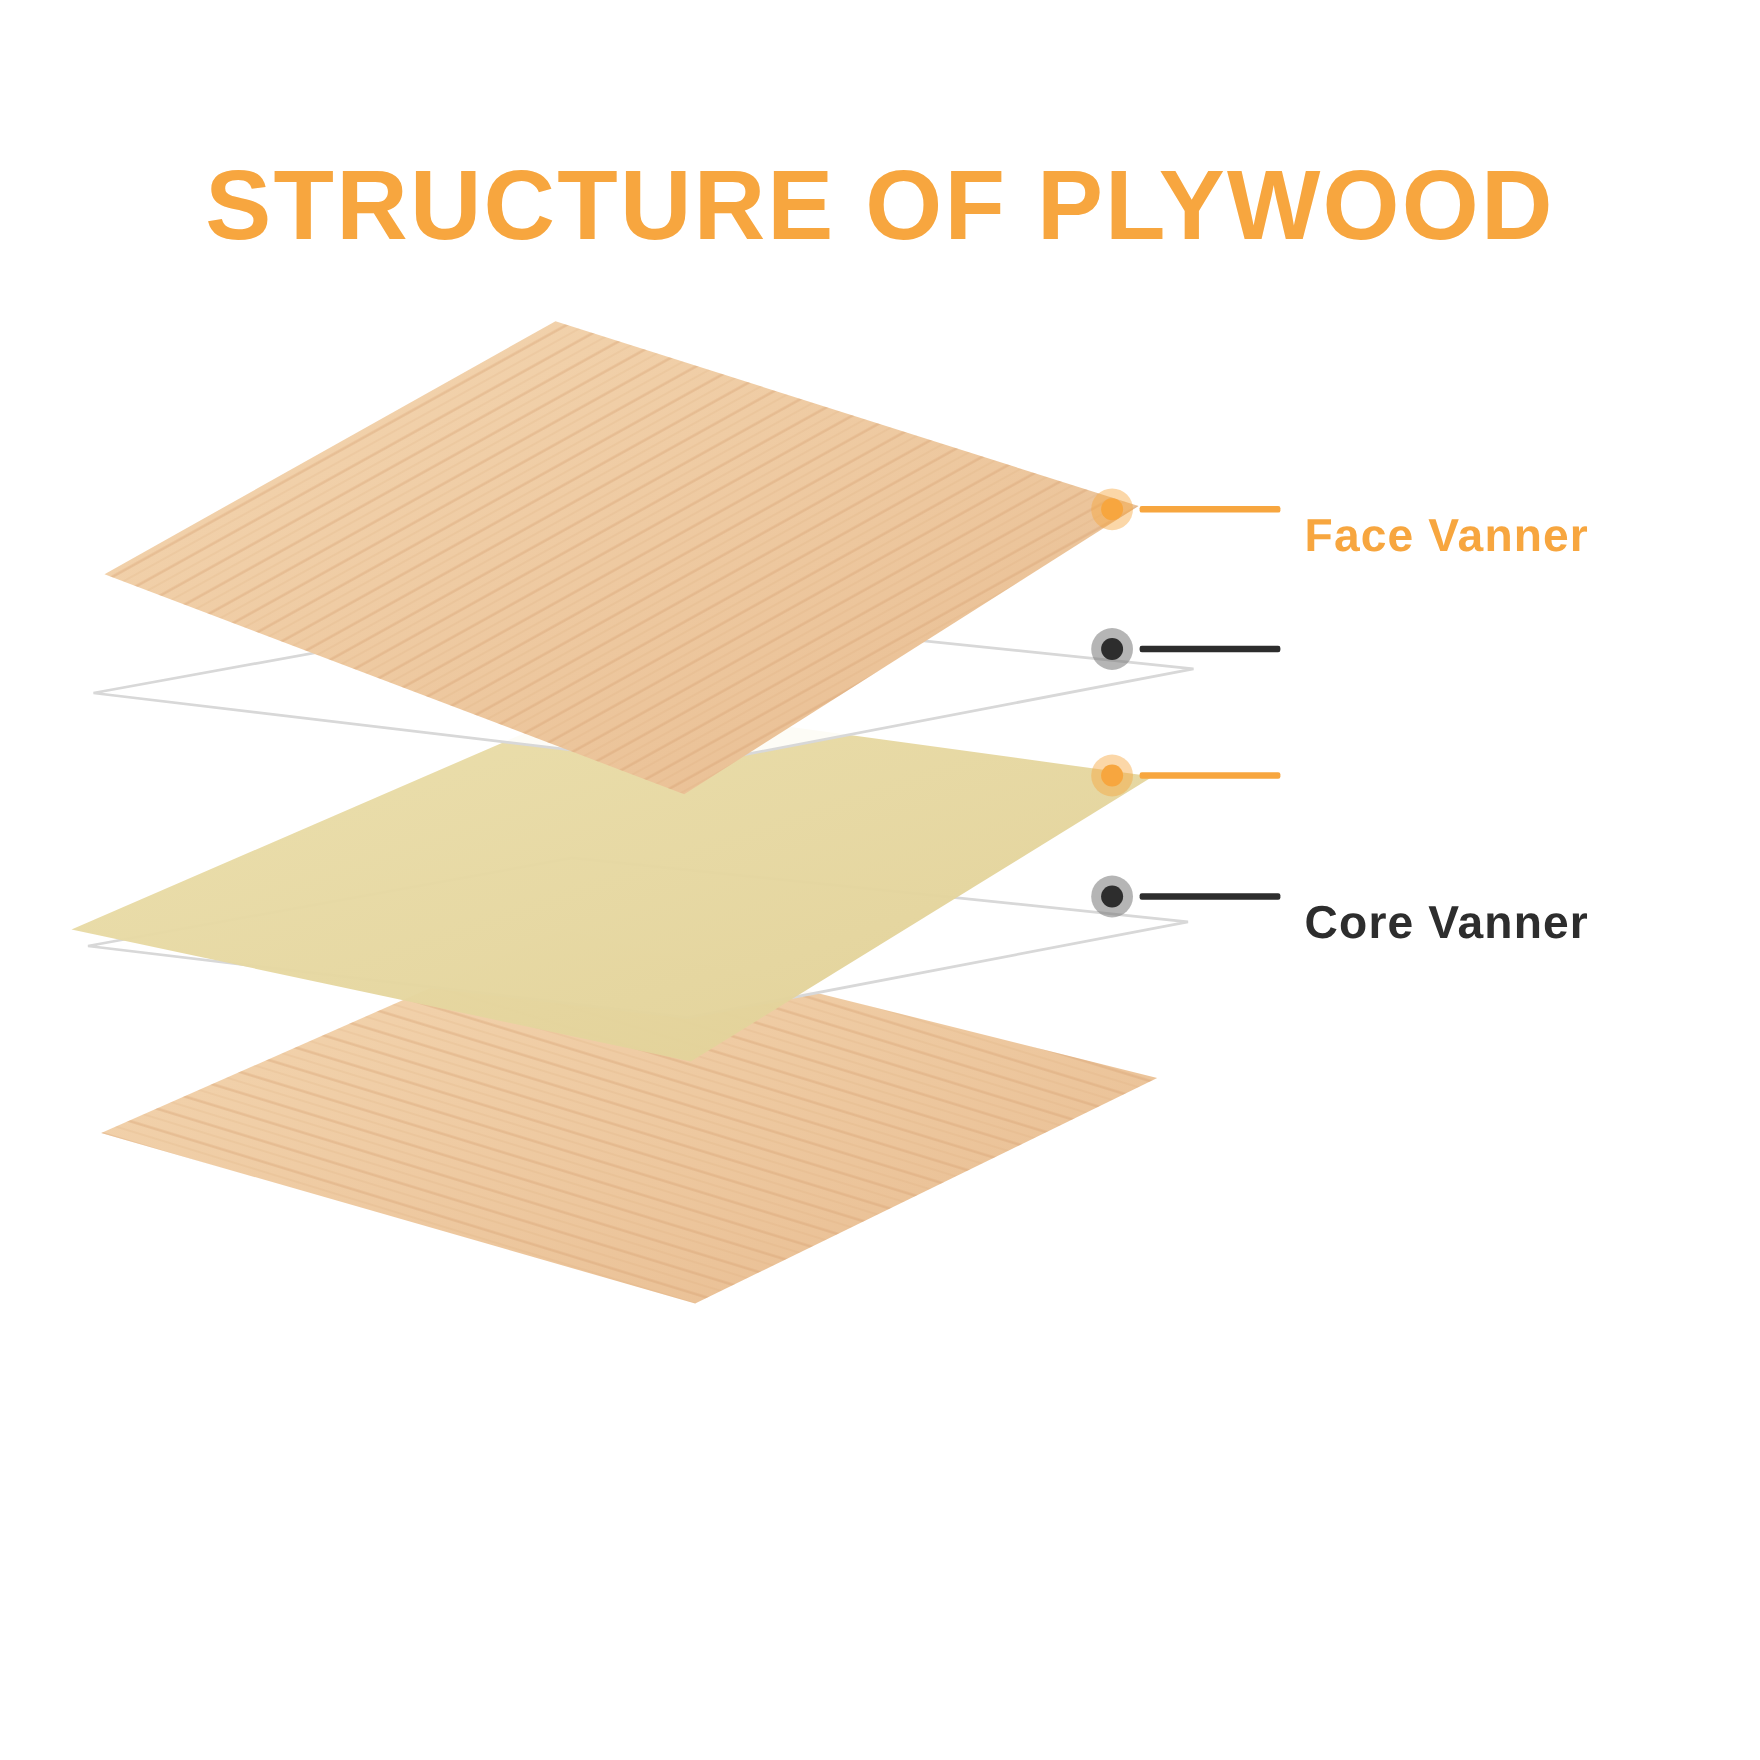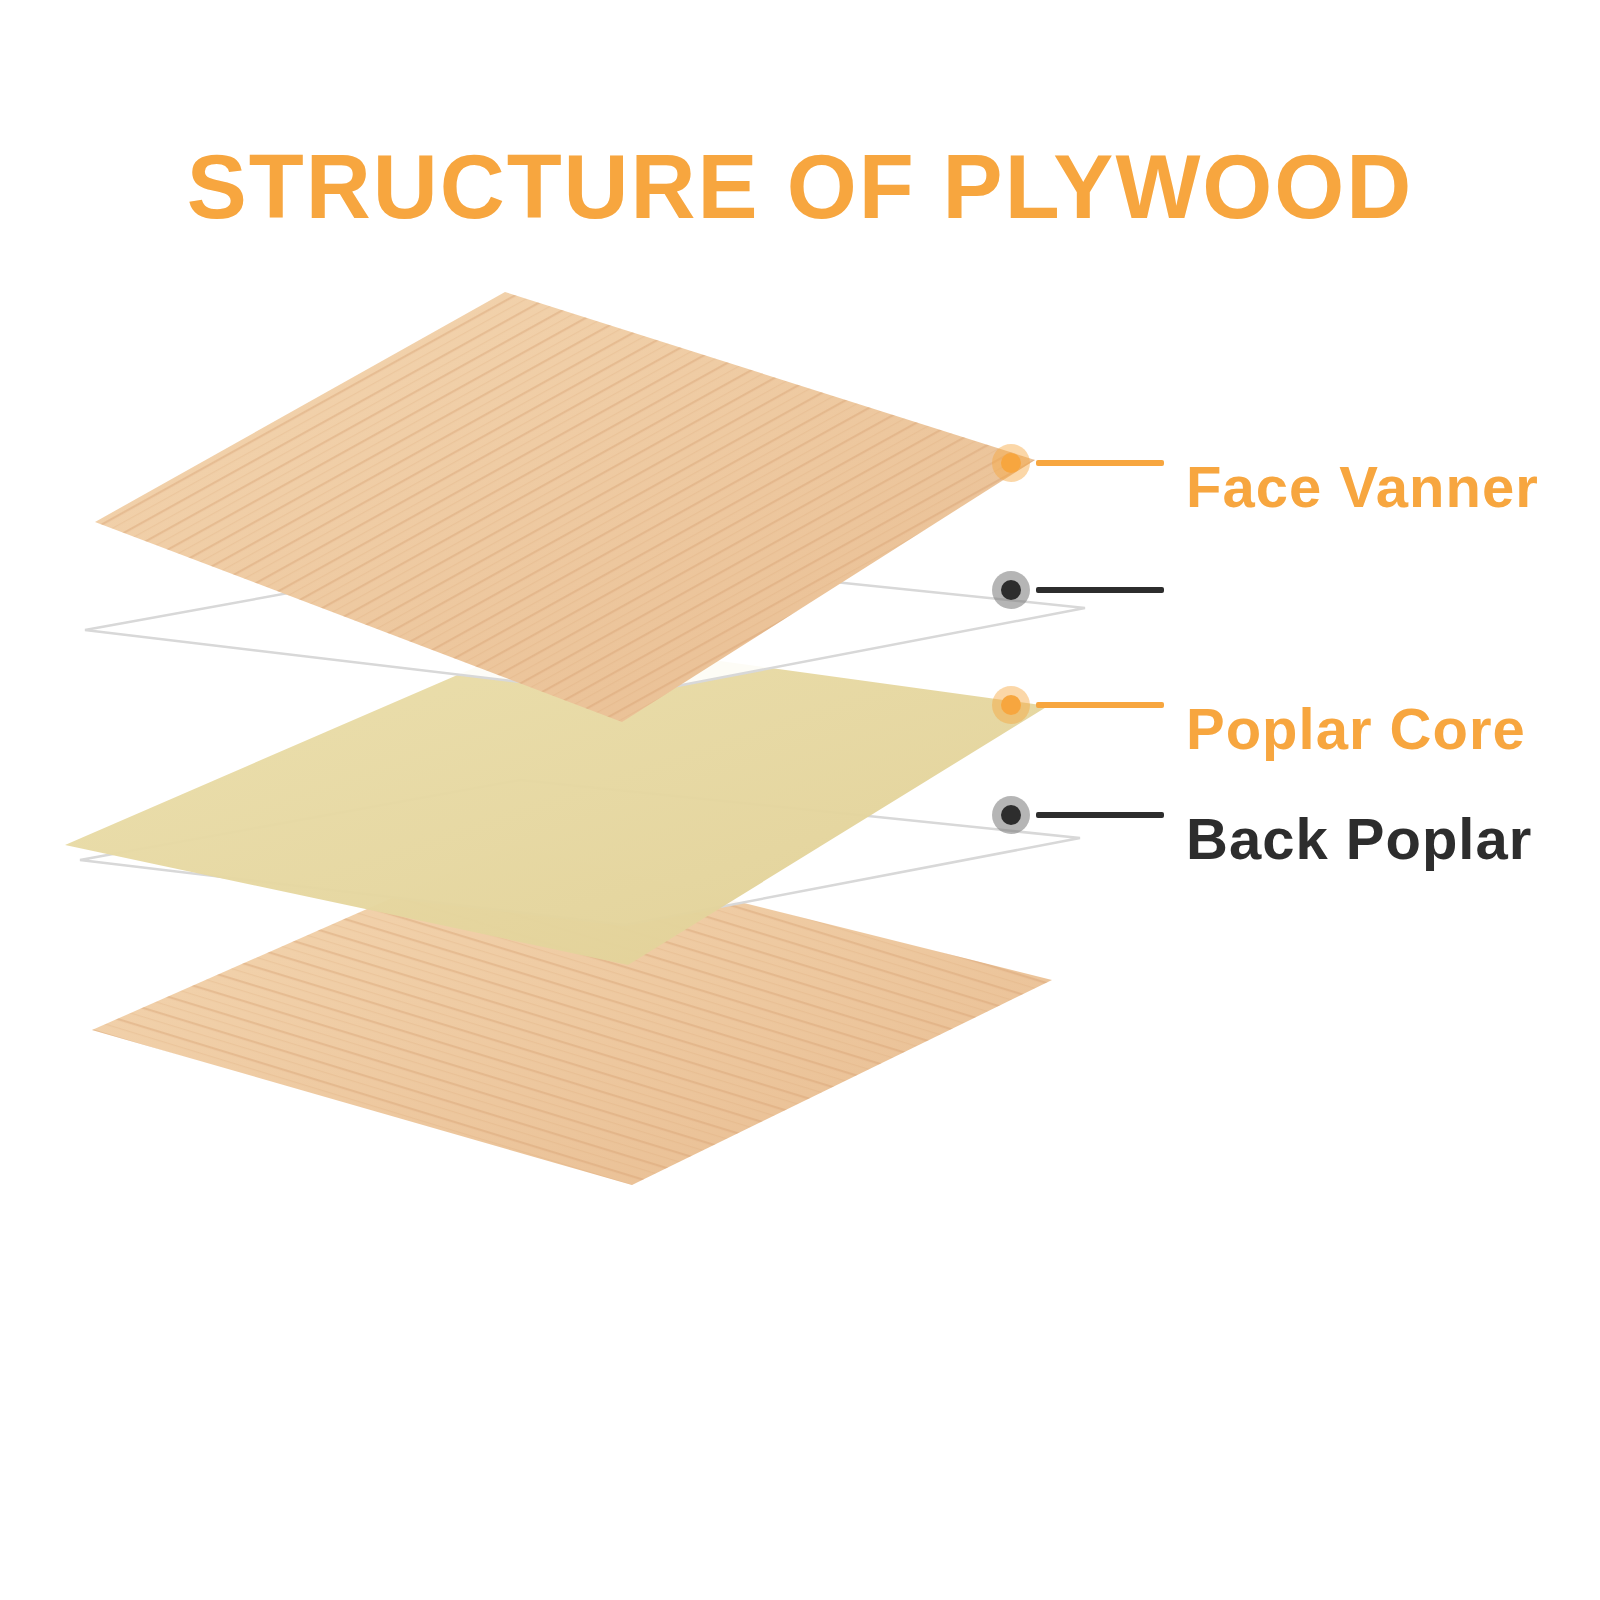--- a/index.html
+++ b/index.html
@@ -26,21 +26,21 @@
     background:var(--c);
     box-shadow:0 0 0 9px var(--ring);
     flex:0 0 auto;
   }
   .callout .line{
     width:128px;height:6px;background:var(--c);
     margin-left:15px;flex:0 0 auto;border-radius:2px;
   }
   .callout .label{
     margin-left:22px;
-    font-size:58px;font-weight:bold;letter-spacing:1px;
+    font-size:42px;font-weight:bold;letter-spacing:1px;
     color:var(--c);white-space:nowrap;margin-top:47px;
   }
   .callout-face{top:433px;}
   .callout-glue{top:560px;}
   .callout-core{top:675px;}
   .callout-back{top:785px;}
 
   .note{
     position:absolute;left:126px;top:1335px;width:1300px;
     font-size:46px;line-height:1.35;color:var(--note-text,#4A4A4A);
@@ -105,23 +105,22 @@
   </div>
 
   <div class="callout dark callout-glue">
     <span class="dot"></span>
     <span class="line"></span>
   </div>
 
   <div class="callout orange callout-core">
     <span class="dot"></span>
     <span class="line"></span>
-    <span class="label">Poplar Core</span>
   </div>
 
   <div class="callout dark callout-back">
     <span class="dot"></span>
     <span class="line"></span>
-    <span class="label">Back Poplar</span>
+    <span class="label">Core Vanner</span>
   </div>
 
 
 </div>
 
 </body></html>

